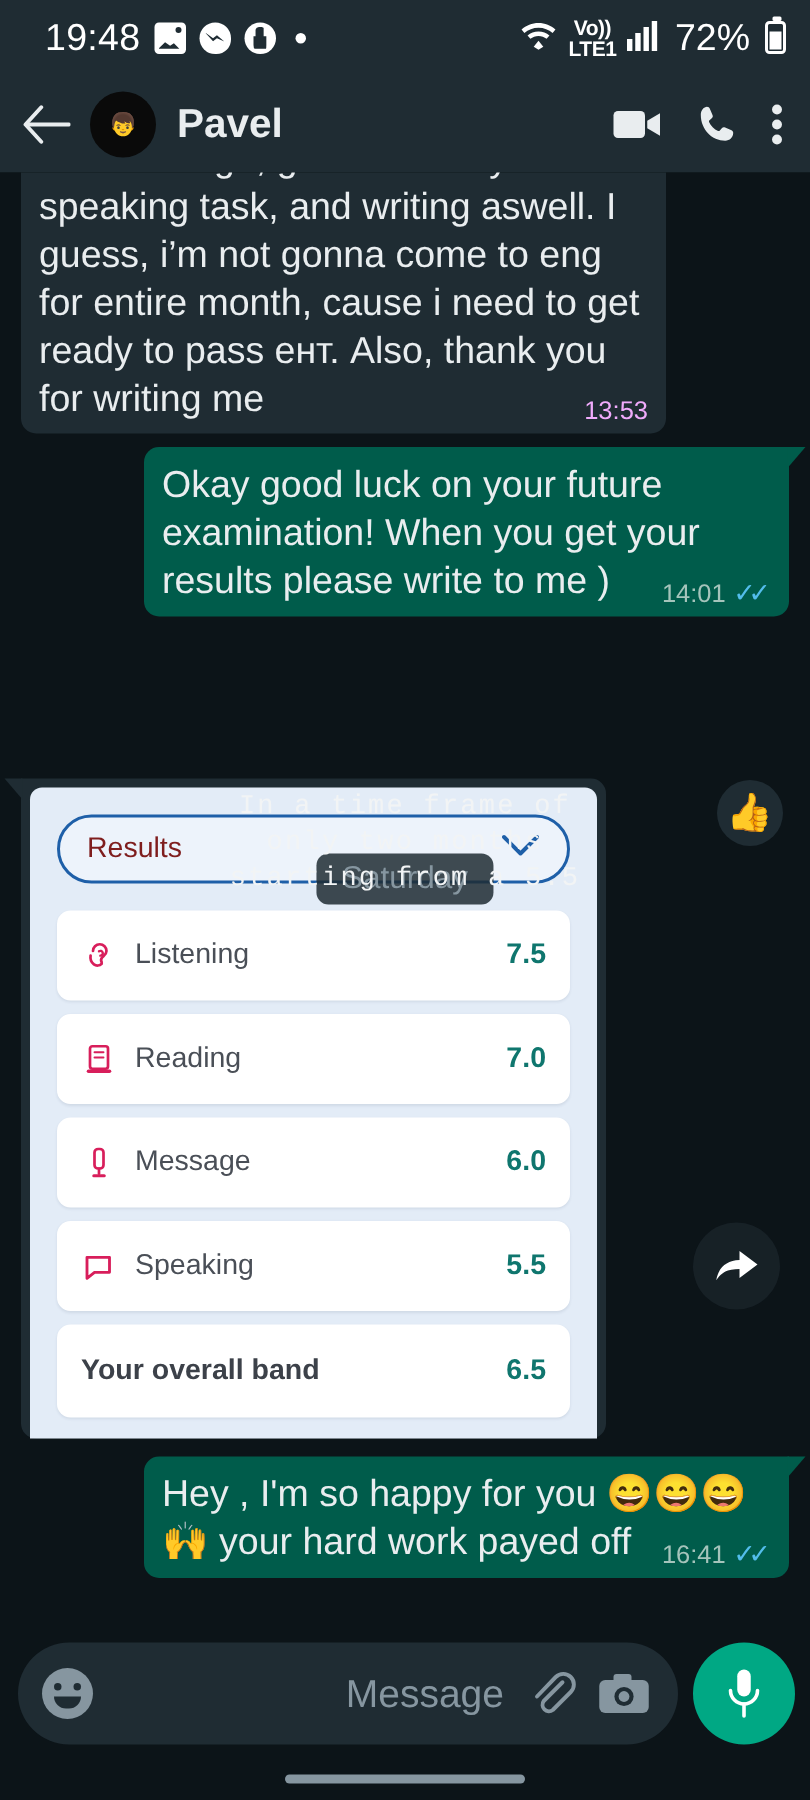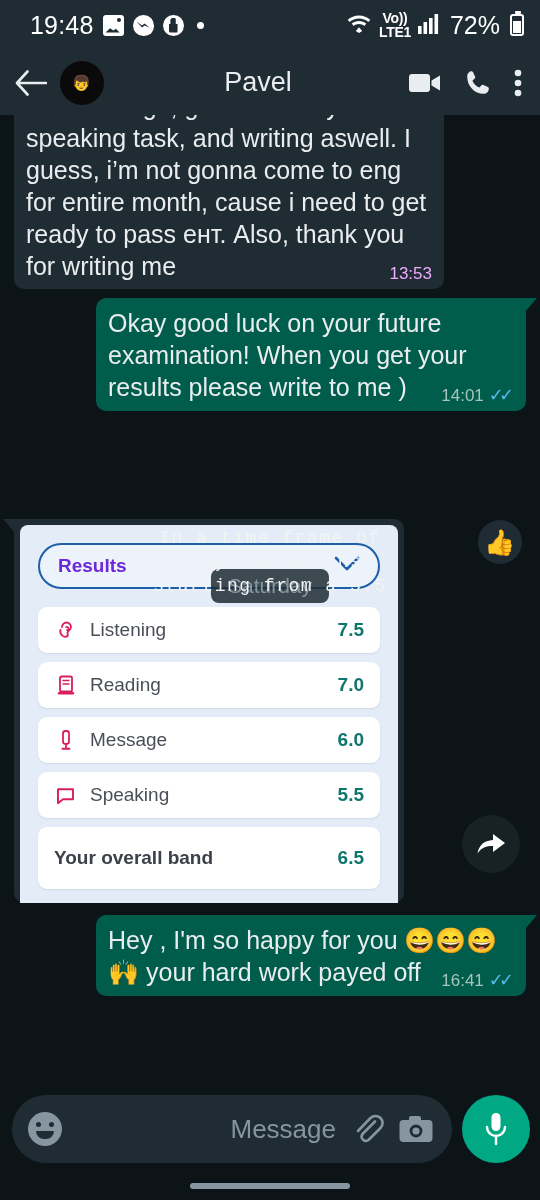--- a/index.html
+++ b/index.html
@@ -87,21 +87,21 @@
     gap: 10px;
     flex: 0 0 auto;
   }
   .hdr-back { width: 38px; height: 38px; display:flex;align-items:center;justify-content:center; cursor:pointer;}
   .avatar {
     width: 44px; height: 44px; border-radius: 50%;
     background: #0a0a0a;
     display:flex;align-items:center;justify-content:center;
     font-size: 15px; overflow:hidden; flex:0 0 auto;
   }
-  .hdr-name { font-size: 27px; color:#e9edef; font-weight:400; margin-left:4px; flex:1;text-align:center;}
+  .hdr-name { font-size: 27px; color:#e9edef; font-weight:700; margin-left:4px; flex:1;}
   .hdr-actions { display:flex; align-items:center; gap:22px; padding-right:4px;}
   .hdr-ico { cursor:pointer; display:flex; align-items:center; justify-content:center;}
 
   
   .chat {
     position: relative;
     flex: 1 1 auto;
     overflow: hidden;
     padding: 0 14px;
     background: #0c1418;
@@ -225,25 +225,25 @@
   .results-header {
     border: 2px solid #1e5fa8;
     background: #edf3fb;
     border-radius: 30px;
     height: 46px;
     display:flex; align-items:center; justify-content:space-between;
     padding: 0 18px;
     margin-bottom: 18px;
     cursor: pointer;
   }
-  .results-header-label { color:#6d28d9; font-weight:bold; font-size:19px; }
+  .results-header-label { color:#7f1d1d; font-weight:normal; font-size:19px; }
   .score-row {
     background: #ffffff;
     border-radius: 9px;
-    height: 46px;
+    height: 60px;
     display:flex; align-items:center;
     padding: 0 16px;
     margin-bottom: 9px;
     box-shadow: 0 1px 2px rgba(40,60,90,0.10);
   }
   .score-ico { width: 24px; flex:0 0 24px; display:flex; align-items:center; justify-content:center; color:#d81e5b;}
   .score-label { flex:1; font-size:19px; color:#4a4f57; margin-left:12px;}
   .score-val { font-size:19px; font-weight:bold; color:#0f766e; }
   .score-row.total { margin-bottom: 0; height: 62px; justify-content: space-between;}
   .score-row.total .score-label { margin-left:0; font-weight:bold; color:#3c4149;}

